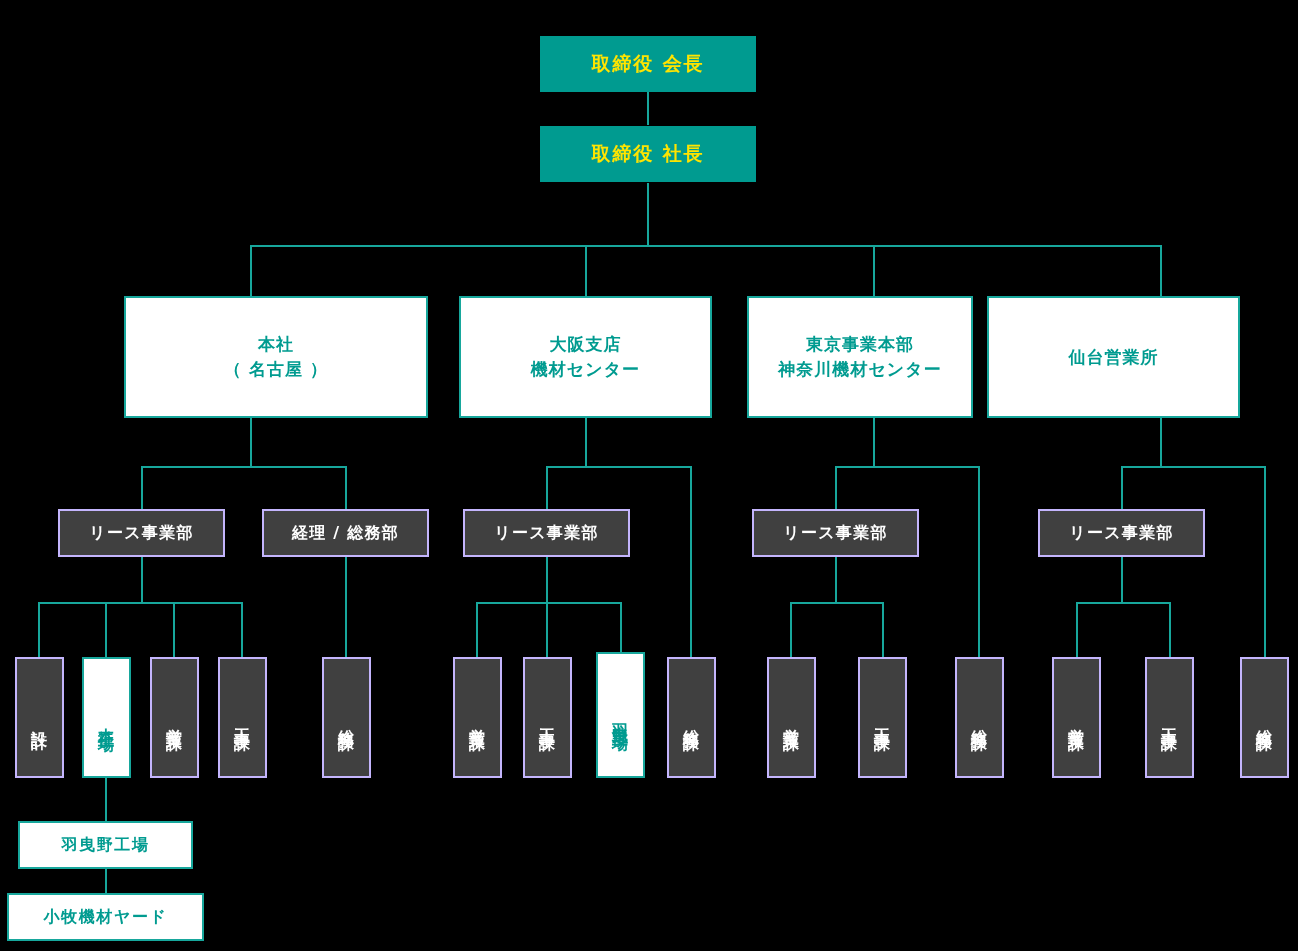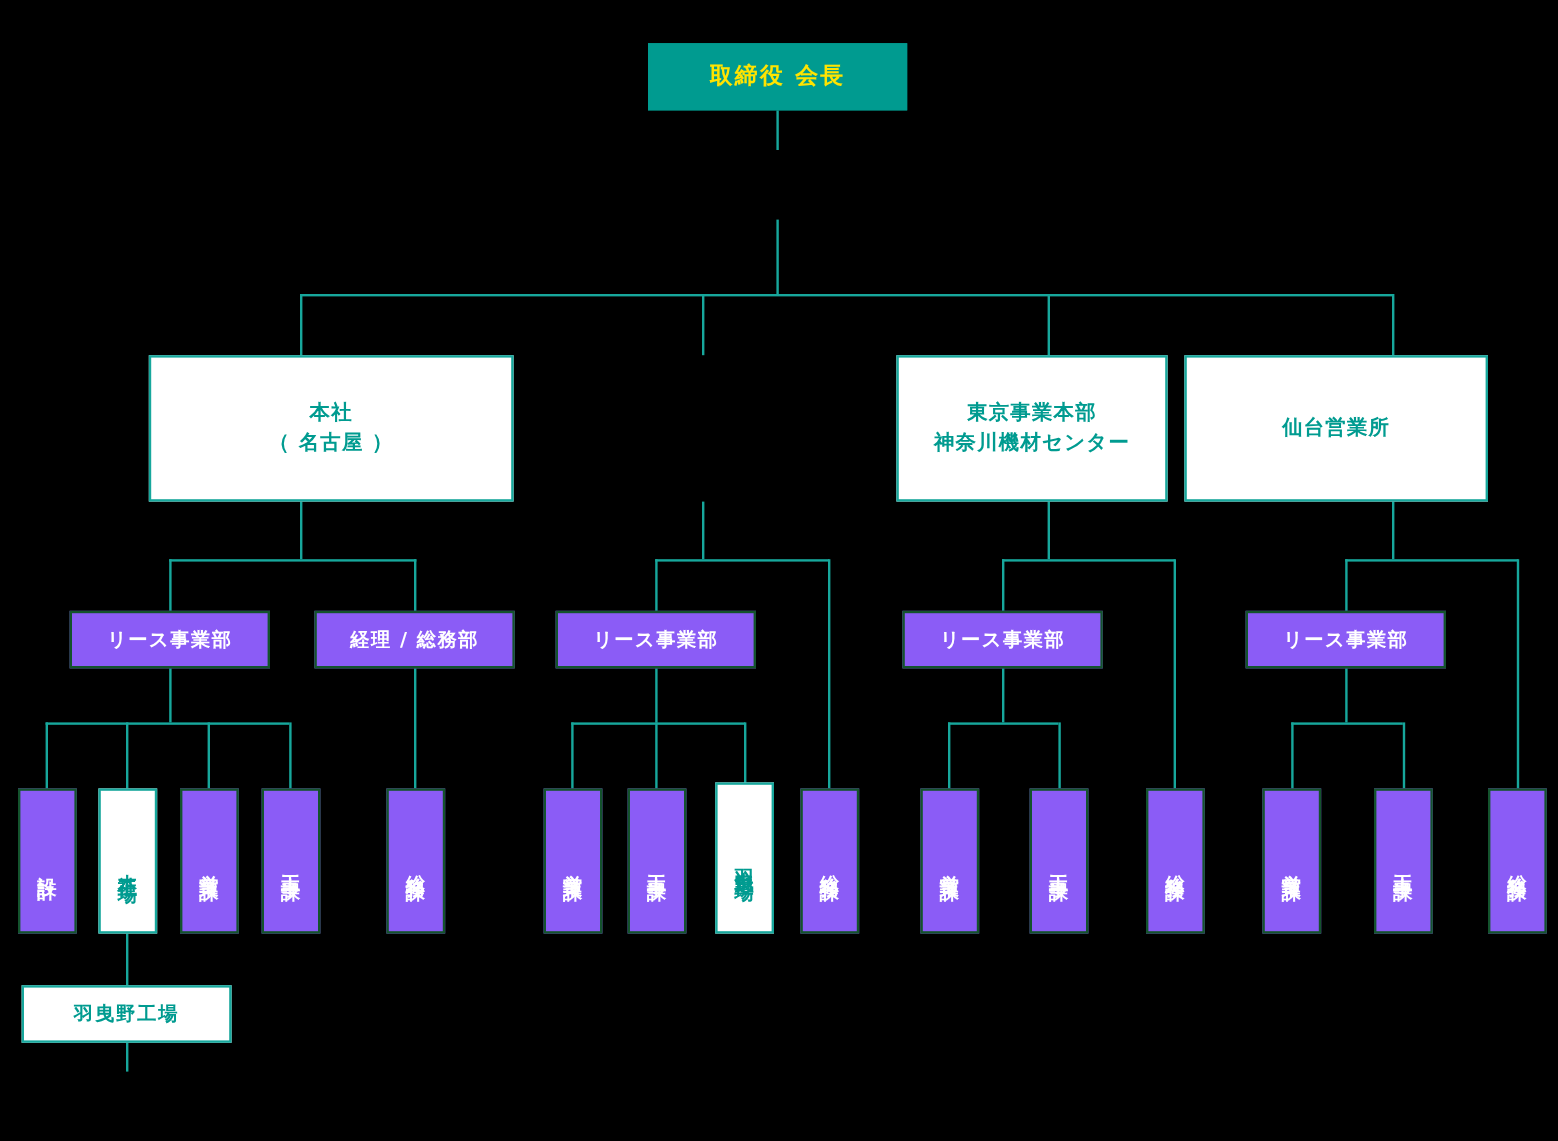--- a/index.html
+++ b/index.html
@@ -37,23 +37,23 @@
     justify-content: center;
     text-align: center;
     line-height: 1.45;
     letter-spacing: 0.04em;
     font-weight: bold;
     z-index: 2;
   }
 
   
   .fill {
-    background: #8b5cf6;
+    background: #404040;
     color: #ffffff;
-    border: 2px solid #14532d;
+    border: 2px solid #c4b5fd;
   }
   
   .fill-exec {
     background: #009b90;
     color: #ffe400;
     border: 2px solid #009b90;
   }
   
   .outline {
     background: #ffffff;
@@ -147,26 +147,33 @@
 
   <div class="line line-v" style="left:1121px; top:557px; height:45px;"></div>
   <div class="line line-h" style="left:1076px; top:602px; width:93px;"></div>
   <div class="line line-v" style="left:1076px; top:602px; height:55px;"></div>
   <div class="line line-v" style="left:1169px; top:602px; height:55px;"></div>
 
   <div class="node fill-exec exec" style="left:540px; top:36px; width:216px; height:56px;">
     <span>取締役 会長</span>
   </div>
 
+  <div class="node fill-exec exec" style="left:540px; top:126px; width:216px; height:56px;">
+    <span>取締役 社長</span>
+  </div>
 
   <div class="node outline branch" style="left:124px; top:296px; width:304px; height:122px;">
     <span class="ln">本社</span>
     <span class="ln">（ 名古屋 ）</span>
   </div>
 
+  <div class="node outline branch" style="left:459px; top:296px; width:253px; height:122px;">
+    <span class="ln">大阪支店</span>
+    <span class="ln">機材センター</span>
+  </div>
 
   <div class="node outline branch" style="left:747px; top:296px; width:226px; height:122px;">
     <span class="ln">東京事業本部</span>
     <span class="ln">神奈川機材センター</span>
   </div>
 
   <div class="node outline branch" style="left:987px; top:296px; width:253px; height:122px;">
     <span class="ln">仙台営業所</span>
   </div>
 
@@ -247,14 +254,17 @@
   </div>
 
   <div class="node fill unit" style="left:1240px; top:657px; width:49px; height:121px;">
     <span>総務課</span>
   </div>
 
   <div class="node outline plant" style="left:18px; top:821px; width:175px; height:48px;">
     <span>羽曳野工場</span>
   </div>
 
+  <div class="node outline plant" style="left:7px; top:893px; width:197px; height:48px;">
+    <span>小牧機材ヤード</span>
+  </div>
 
 </div>
 
 </body></html>

